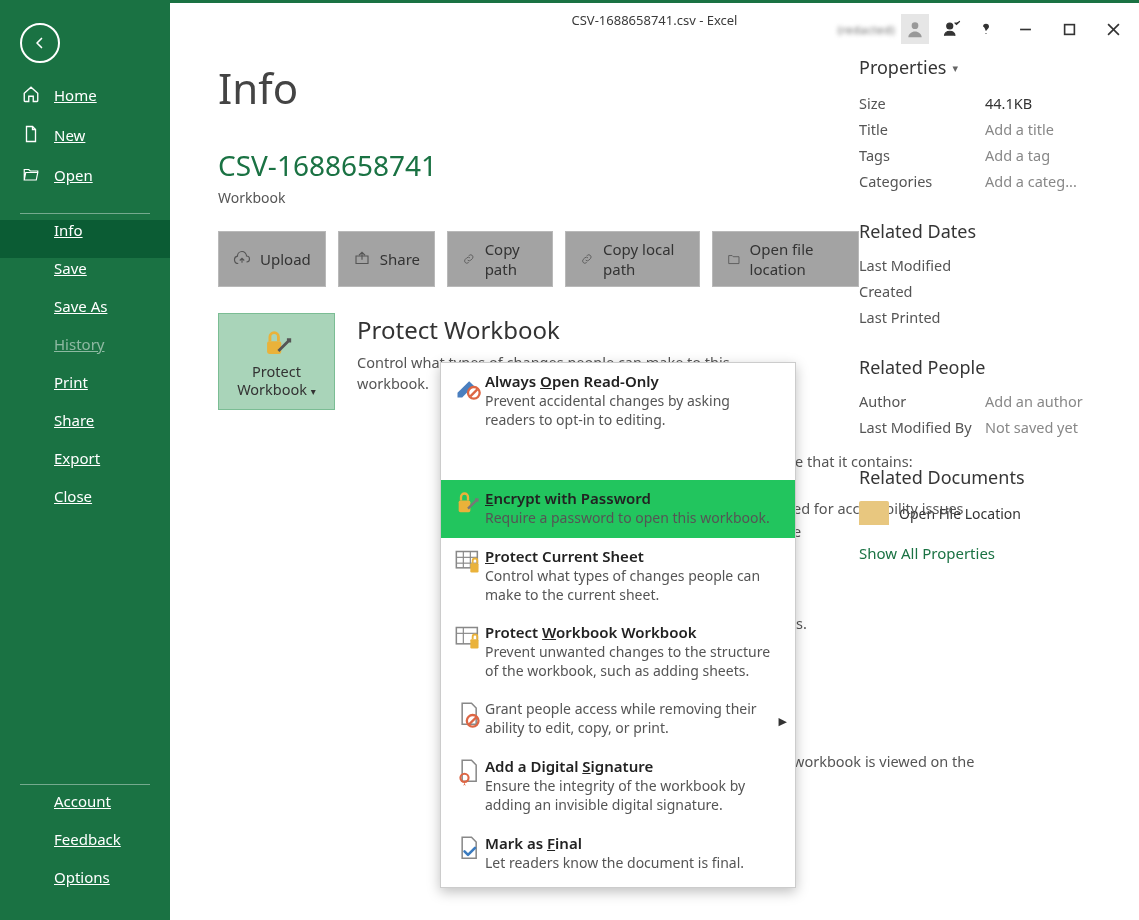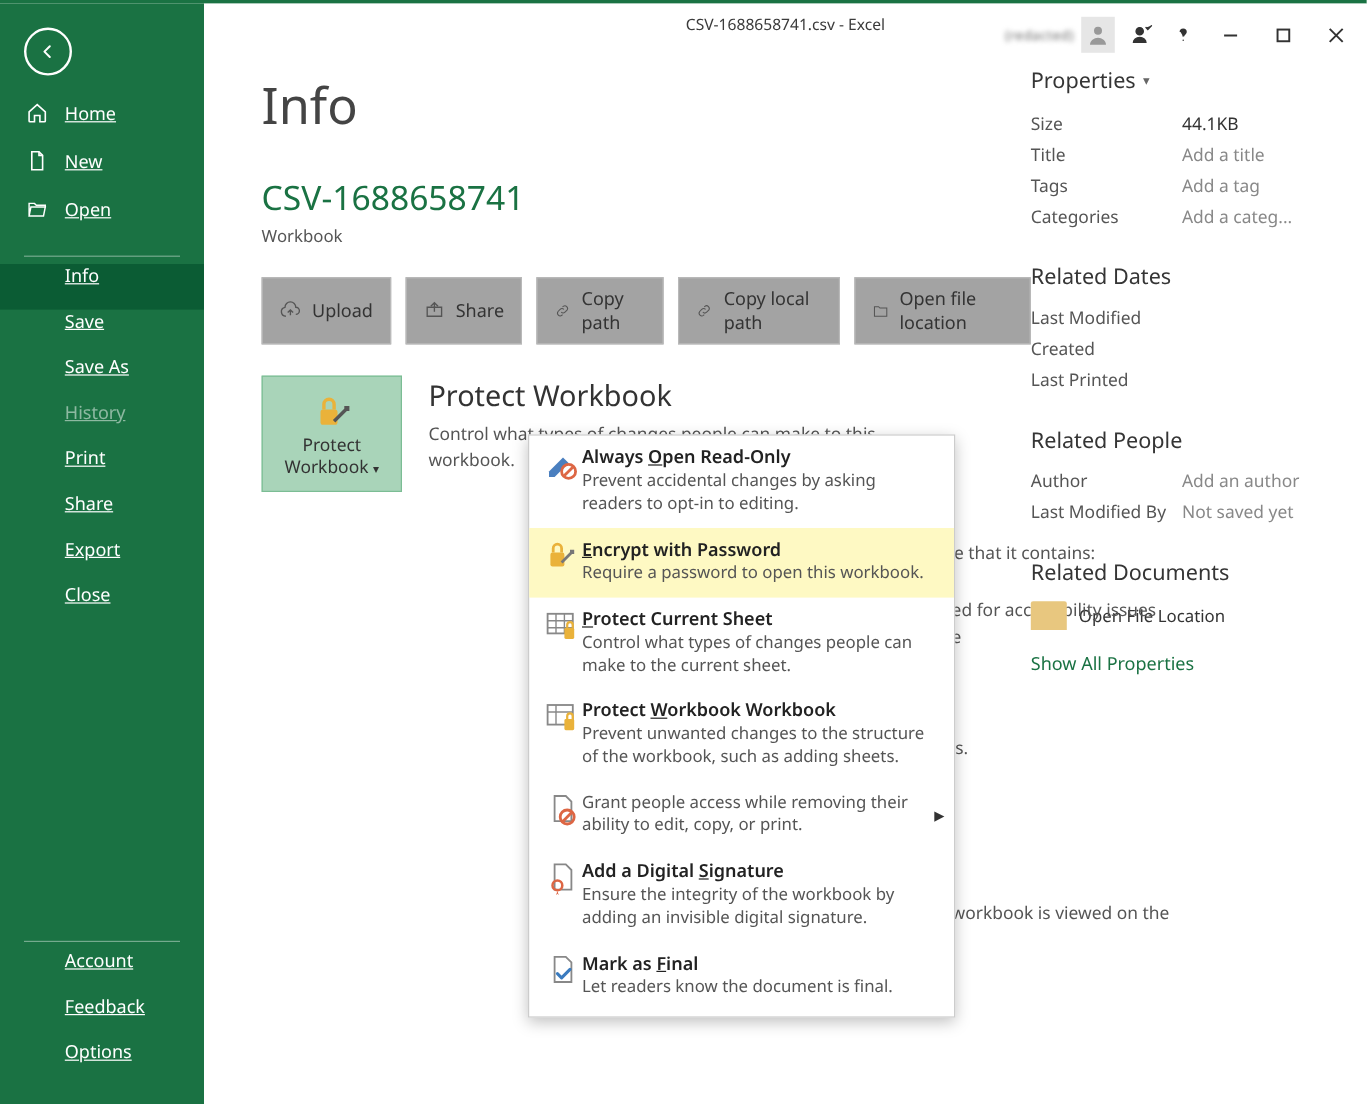--- a/index.html
+++ b/index.html
@@ -63,21 +63,21 @@
     display:flex; flex-direction:column; align-items:center; justify-content:center;
     cursor:pointer; margin-right: 22px; flex-shrink:0;
   }
   .big-btn .glyph { font-size:30px; height:38px; display:flex; align-items:center; }
   .big-btn .lbl { font-size:14.5px; text-align:center; line-height:1.2; color:#333; }
   .section h2 { font-size:24px; font-weight:400; margin:0 0 6px 0; color:#333; }
   .section p { font-size:14.5px; color:#555; margin:0; line-height:1.45; max-width:375px; }
 
   .dropdown { position:absolute; top:359px; left:270px; width:354px; background:#fff; border:1px solid #ccc; box-shadow:0 4px 12px rgba(0,0,0,0.25); z-index:50; padding-top:0; padding-bottom:4px; }
   .menu-item { display:flex; padding: 8px 14px 10px 10px; cursor:pointer; position:relative; }
-  .menu-item.hovered { background:#fef9c3; }
+  .menu-item.hovered { background:#22c55e;margin-top:40px; }
   .menu-item .mi-ico { width:34px; flex-shrink:0; display:flex; align-items:flex-start; justify-content:center; padding-top:2px; }
   .menu-item .mi-text { flex:1; }
   .menu-item .mi-title { font-size:15px; font-weight:600; color:#222; }
   .menu-item .mi-desc { font-size:14px; color:#555; line-height:1.35; margin-top:1px; }
   .menu-item .submenu-arrow { position:absolute; right:8px; top:50%; transform:translateY(-50%); font-size:11px; color:#333; }
   .underline-letter { text-decoration: underline; }
 
   .prop-header { font-size:18px; color:#353535; margin-bottom:14px; display:flex; align-items:center; gap:6px; }
   .prop-header .chev { font-size:11px; color:#666; }
   .prop-row { display:flex; align-items:center; font-size:14.5px; margin-bottom:6px; }

